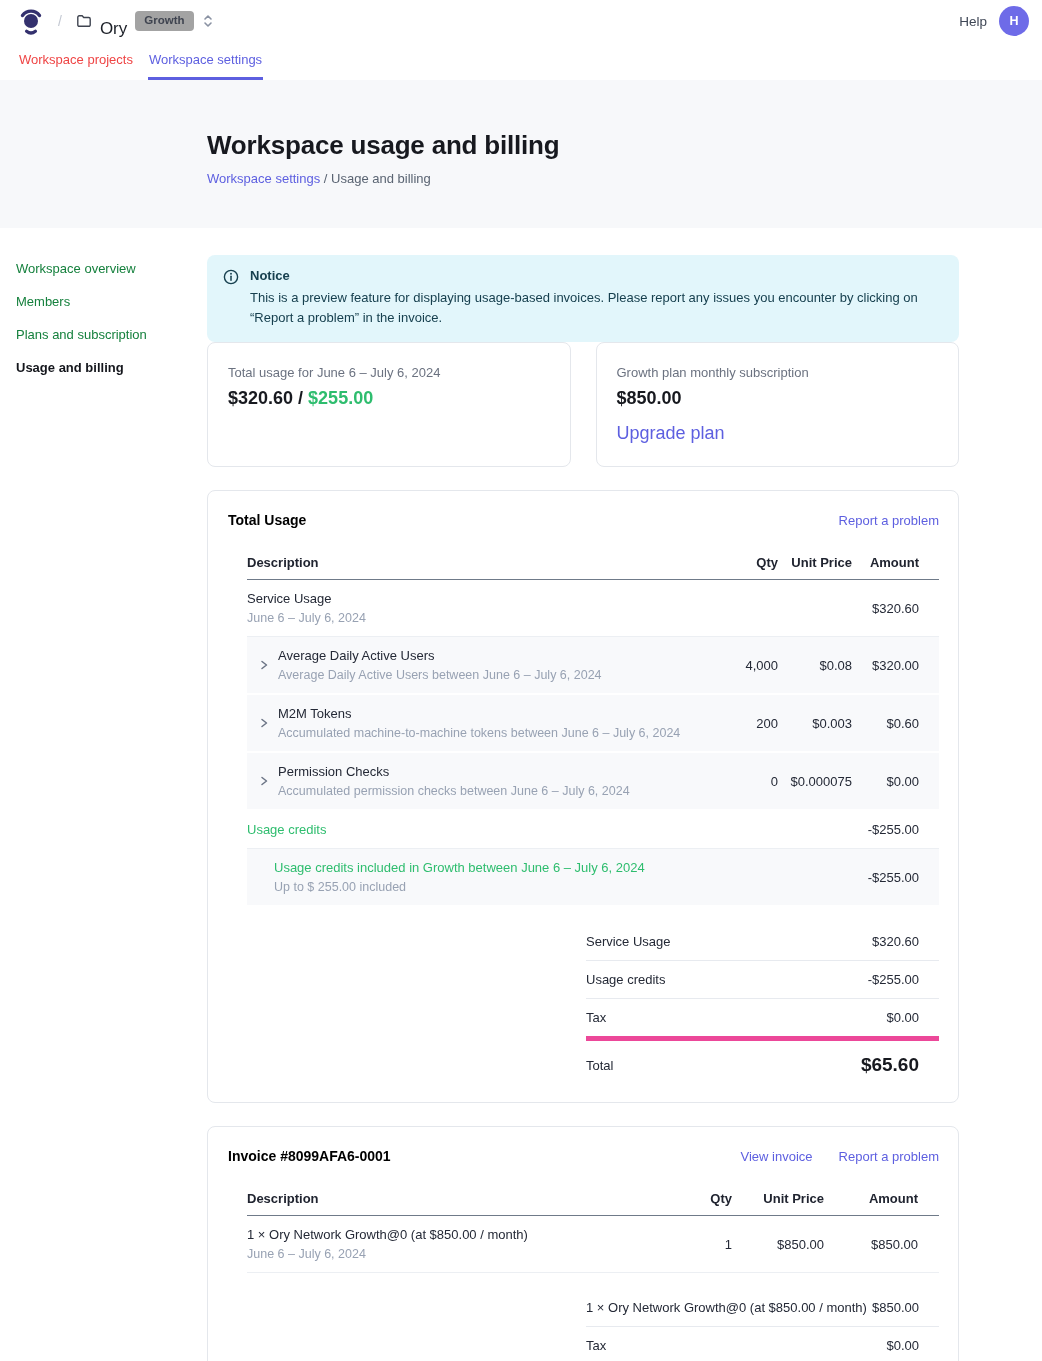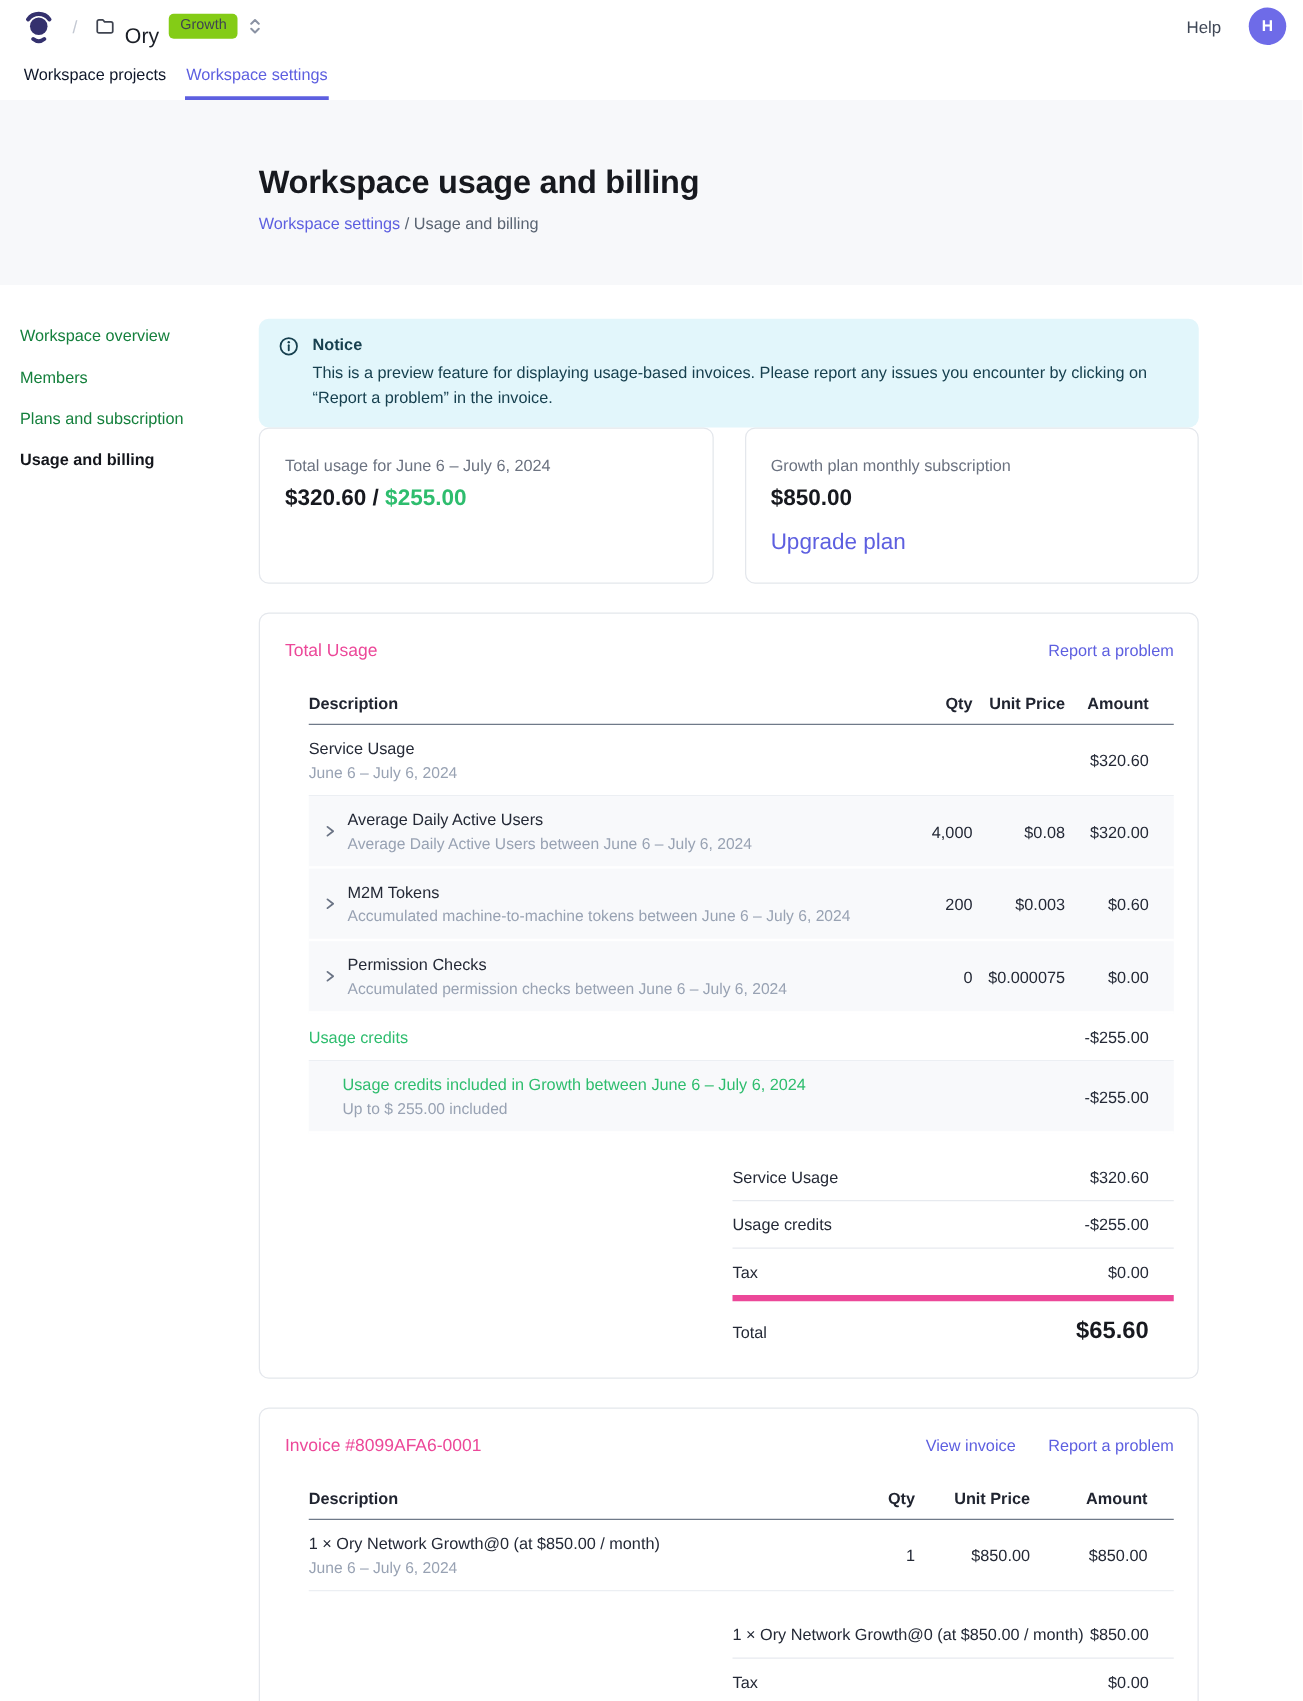--- a/index.html
+++ b/index.html
@@ -13,34 +13,34 @@
   .top-header {
     height: 42px; display: flex; align-items: center;
     justify-content: space-between; padding: 0 13px 0 18px; background: #fff;
   }
   .header-left { display: flex; align-items: center; gap: 14px; }
   .logo-wrap { display: flex; align-items: center; }
   .crumb-sep { color: #c3c8d2; font-size: 14px; }
   .project-crumb { display: flex; align-items: center; gap: 8px; cursor: pointer; }
   .project-name { font-size: 17px; color: #1b1f27; font-weight: 500; margin-top: 16px; }
   .plan-badge {
-    background: #84cc16; color: #3f4450; font-size: 11.5px; font-weight: 400;
+    background: #a3a3a3; color: #3f4450; font-size: 11.5px; font-weight: 700;
     padding: 3px 9px; border-radius: 4px; line-height: 1.2;
   }
-  .header-right { display: flex; align-items: center; gap: 22px; }
+  .header-right { display: flex; align-items: center; gap: 12px; }
   .help-link { color: #3f4756; font-size: 13.5px; cursor: pointer; }
   .avatar {
     width: 30px; height: 30px; border-radius: 50%; background: #6e6be8;
     color: #fff; display: flex; align-items: center; justify-content: center;
     font-size: 12.5px; font-weight: 700; cursor: pointer;
   }
   
   .tab-bar { height: 38px; display: flex; align-items: stretch; padding-left: 18px; gap: 14px; background: #fff; }
   .tab {
-    display: flex; align-items: center; font-size: 13px; color: #0f172a;
+    display: flex; align-items: center; font-size: 13px; color: #ef4444;
     cursor: pointer; border-bottom: 3px solid transparent; padding: 0 1px;
   }
   .tab.active { color: #5d5fe0; border-bottom-color: #5d5fe0; }
   
   .hero { background: #f7f8fa; height: 148px; padding: 50px 0 0 207px; }
   .page-title { font-size: 26px; font-weight: 700; color: #17191f; letter-spacing: -0.2px; }
   .page-breadcrumb { margin-top: 10px; font-size: 13px; color: #5a6472; }
   .page-breadcrumb .bc-link { color: #5d5fe0; cursor: pointer; }
   
   .content { position: relative; }
@@ -65,21 +65,21 @@
   .sum-label { color: #6b7280; font-size: 13px; margin-bottom: 8px; }
   .sum-value { font-size: 18px; font-weight: 700; color: #17191f; }
   .sum-value .credit { color: #2ebd6e; }
   .upgrade-link { display: inline-block; margin-top: 14px; color: #5d5fe0; font-size: 18px; cursor: pointer; }
   
   .big-card { border: 1px solid #e4e7ec; border-radius: 8px; margin-top: 23px; background: #fff; }
   .big-card-header {
     display: flex; justify-content: space-between; align-items: center;
     padding: 21px 19px 0 20px;
   }
-  .big-card-title { font-weight: 400; font-size: 14px; color: #ec4899; }
+  .big-card-title { font-weight: 700; font-size: 14px; color: #000000; }
   .header-links { display: flex; gap: 26px; }
   .plink { color: #5d5fe0; font-size: 13px; cursor: pointer; }
   .bill-table { margin: 18px 19px 0 39px; }
   .t-row { display: grid; align-items: center; }
   .usage-cols { grid-template-columns: 1fr 80px 74px 87px; }
   .invoice-cols { grid-template-columns: 1fr 80px 92px 115px; }
   .t-head { border-bottom: 1px solid #6f7a89; }
   .t-head > div { font-size: 13px; font-weight: 700; color: #202430; padding: 9px 0; }
   .num { text-align: right; }
   .usage-cols .amount-cell { padding-right: 20px; }

